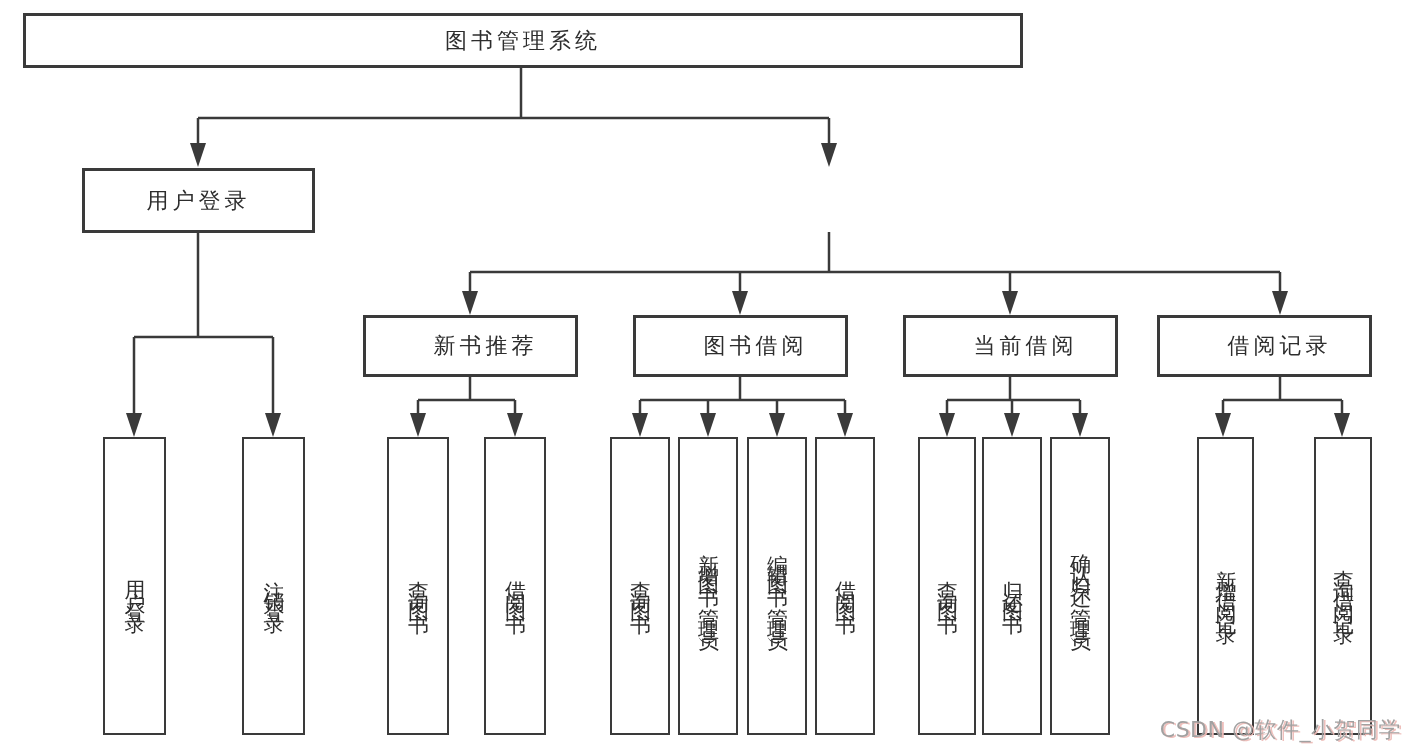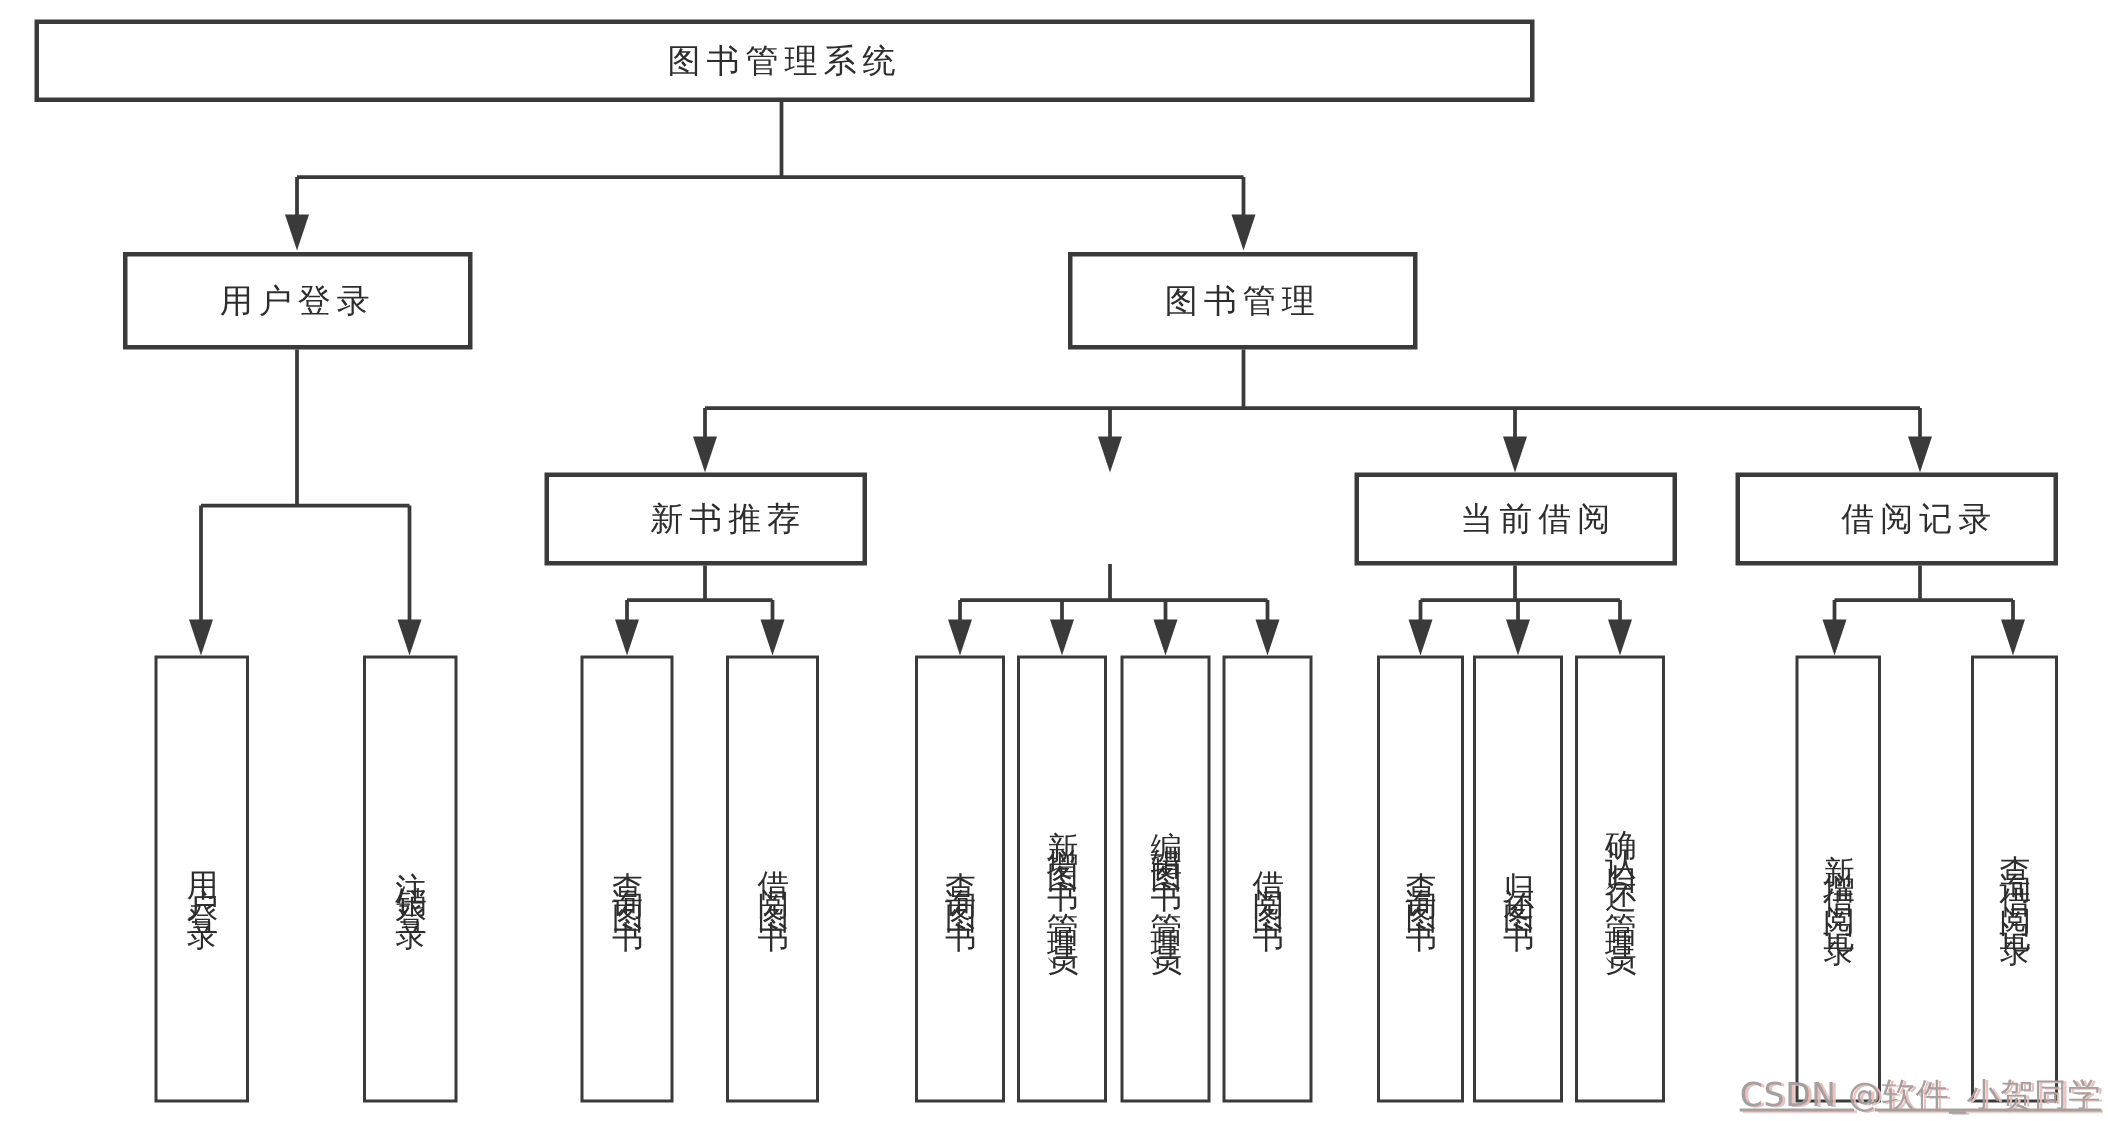--- a/index.html
+++ b/index.html
@@ -81,21 +81,20 @@
     position: absolute;
     right: 4px;
     bottom: 2px;
     font-size: 22px;
     color: #9d9d9d;
     letter-spacing: 0.5px;
     text-shadow: 2px 1px 0 #eebcb8;
     z-index: 5;
     opacity: 0.95;
     white-space: nowrap;
-    text-decoration: underline;
   }
   line, polyline { stroke: #3a3a3a; stroke-width: 2.5; fill: none; }
   polygon { fill: #3a3a3a; stroke: none; }
 </style>
 </head>
 <body>
 
 <div class="canvas">
 
   <svg class="connectors" viewBox="0 0 1405 747" xmlns="http://www.w3.org/2000/svg">
@@ -156,23 +155,23 @@
     <line x1="1223" y1="400" x2="1342" y2="400"></line>
     <line x1="1223" y1="400" x2="1223" y2="417"></line>
     <line x1="1342" y1="400" x2="1342" y2="417"></line>
     <polygon points="1215,413 1231,413 1223,437"></polygon>
     <polygon points="1334,413 1350,413 1342,437"></polygon>
   </svg>
 
   <div class="box" id="box-root">图书管理系统</div>
 
   <div class="box" id="box-login">用户登录</div>
-  <div class="box" id="box-mgmt">图书管理</div>
 
   <div class="box l3" id="box-recommend">新书推荐</div>
+  <div class="box l3" id="box-borrow">图书借阅</div>
   <div class="box l3" id="box-current">当前借阅</div>
   <div class="box l3" id="box-record">借阅记录</div>
 
   <div class="leaf" id="leaf-1">
     <span>用户登录</span>
   </div>
   <div class="leaf" id="leaf-2">
     <span>注销登录</span>
   </div>
   <div class="leaf" id="leaf-3">

